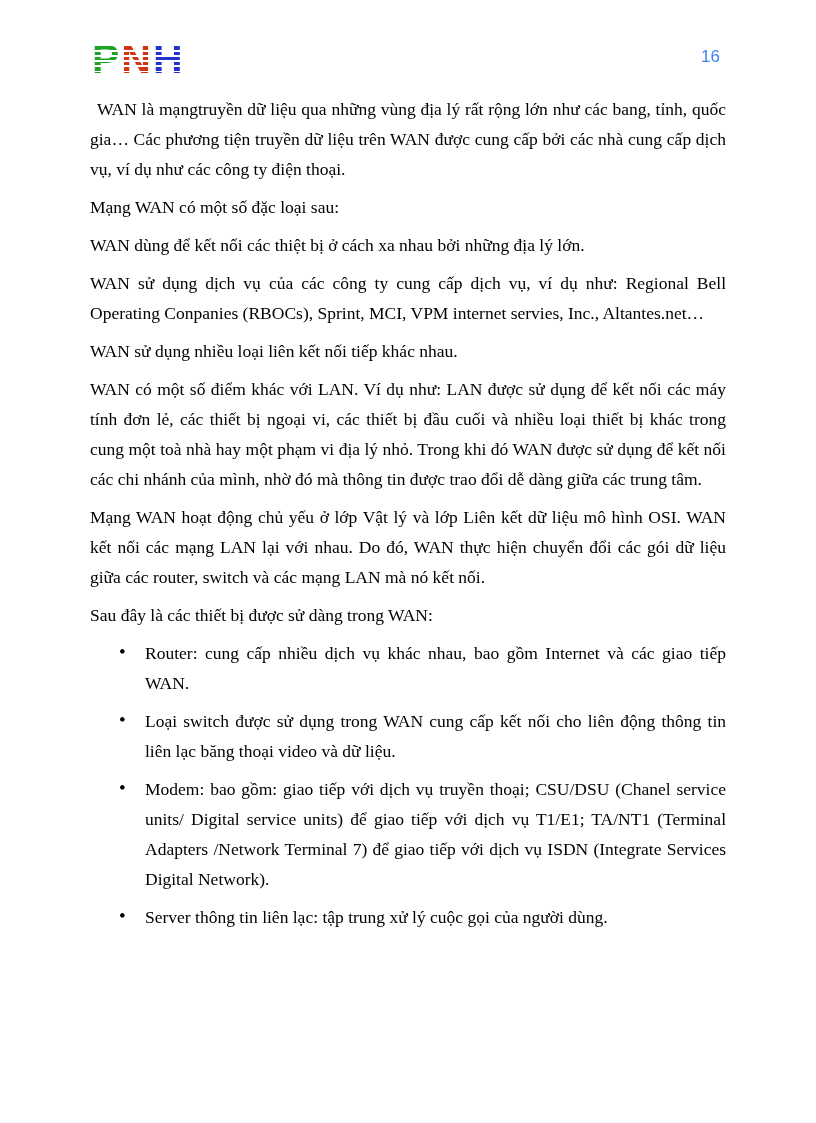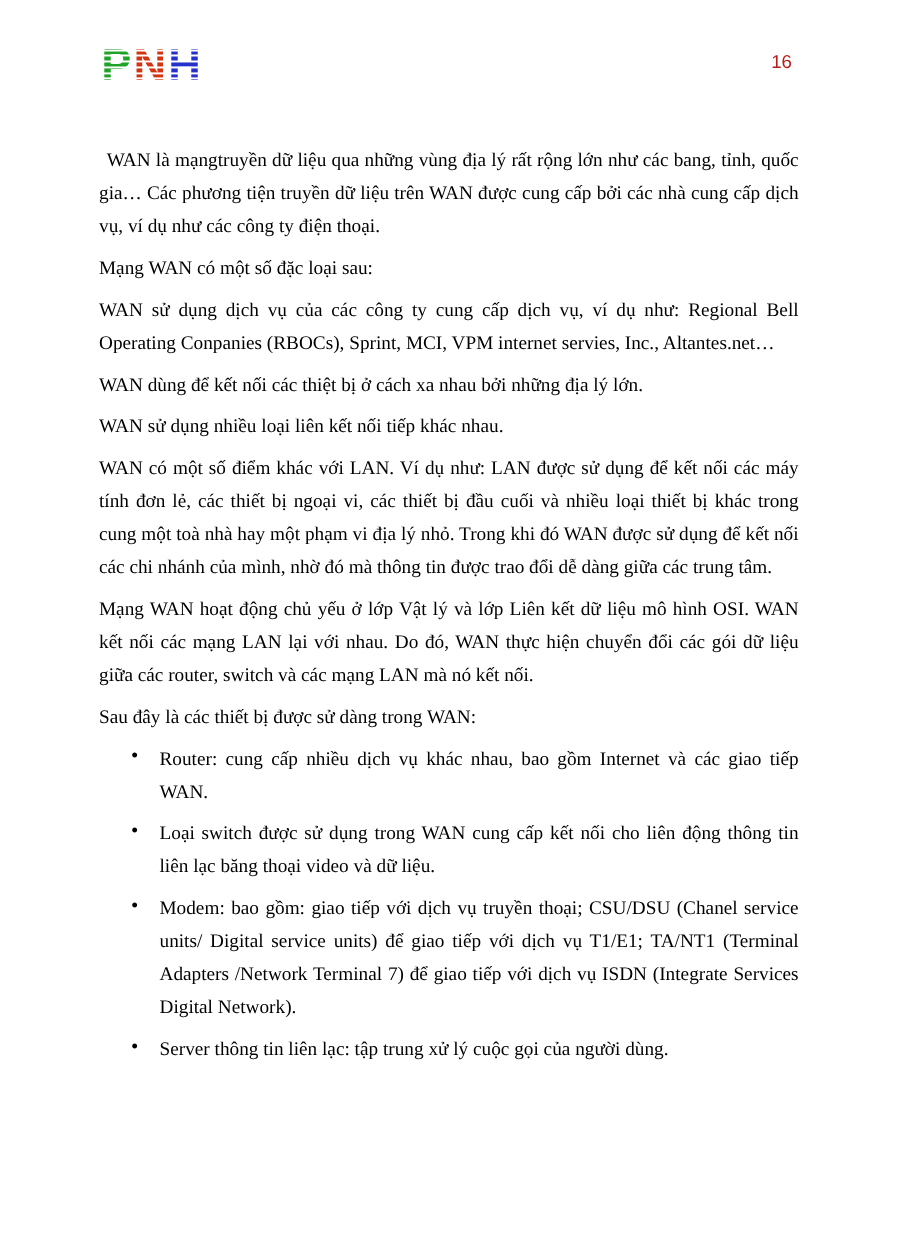--- a/index.html
+++ b/index.html
@@ -29,28 +29,27 @@
       transparent 3.4px, transparent 5.2px
     );
     -webkit-background-clip: text;
     background-clip: text;
     color: transparent;
   }
   .page-number {
     position: absolute; top: 47px; right: 96px;
     font-family: "Liberation Sans", sans-serif;
     font-size: 17px; line-height: 20px;
-    color: #b91c1c;
+    color: #3b82f6;
   }
   .content {
     position: absolute; left: 90px; top: 94px; width: 636px;
     font-size: 17.5px;
     line-height: 30px;
     text-align: justify;
-    margin-top: 36px;
   }
   .content p { margin: 0 0 8px 0; }
   p.indent-first { text-indent: 7px; }
   ul.bullets { margin: 0; padding: 0; list-style: none; }
   ul.bullets li {
     position: relative;
     padding-left: 55px;
     margin-bottom: 8px;
   }
   ul.bullets .marker {
@@ -65,22 +64,22 @@
 
   <div class="logo">
     <span class="logo-letter" style="--stripe: #1fa327;">P</span><span class="logo-letter" style="--stripe: #d23310;">N</span><span class="logo-letter" style="--stripe: #2531cb;">H</span>
   </div>
 
   <div class="page-number">16</div>
 
   <div class="content">
     <p class="indent-first">WAN là mạngtruyền dữ liệu qua những vùng địa lý rất rộng lớn như các bang, tỉnh, quốc gia… Các phương tiện truyền dữ liệu trên WAN được cung cấp bởi các nhà cung cấp dịch vụ, ví dụ như các công ty điện thoại.</p>
     <p>Mạng WAN có một số đặc loại sau:</p>
+    <p>WAN dùng để kết nối các thiệt bị ở cách xa nhau bởi những địa lý lớn.</p>
     <p>WAN sử dụng dịch vụ của các công ty cung cấp dịch vụ, ví dụ như: Regional Bell Operating Conpanies (RBOCs), Sprint, MCI, VPM internet servies, Inc., Altantes.net…</p>
-    <p>WAN dùng để kết nối các thiệt bị ở cách xa nhau bởi những địa lý lớn.</p>
     <p>WAN sử dụng nhiều loại liên kết nối tiếp khác nhau.</p>
     <p>WAN có một số điểm khác với LAN. Ví dụ như: LAN được sử dụng để kết nối các máy tính đơn lẻ, các thiết bị ngoại vi, các thiết bị đầu cuối và nhiều loại thiết bị khác trong cung một toà nhà hay một phạm vi địa lý nhỏ. Trong khi đó WAN được sử dụng để kết nối các chi nhánh của mình, nhờ đó mà thông tin được trao đổi dễ dàng giữa các trung tâm.</p>
     <p>Mạng WAN hoạt động chủ yếu ở lớp Vật lý và lớp Liên kết dữ liệu mô hình OSI. WAN kết nối các mạng LAN lại với nhau. Do đó, WAN thực hiện chuyển đổi các gói dữ liệu giữa các router, switch và các mạng LAN mà nó kết nối.</p>
     <p>Sau đây là các thiết bị được sử dàng trong WAN:</p>
 
     <ul class="bullets">
       <li>
         <span class="marker">•</span>
         <span>Router: cung cấp nhiều dịch vụ khác nhau, bao gồm Internet và các giao tiếp WAN.</span>
       </li>

